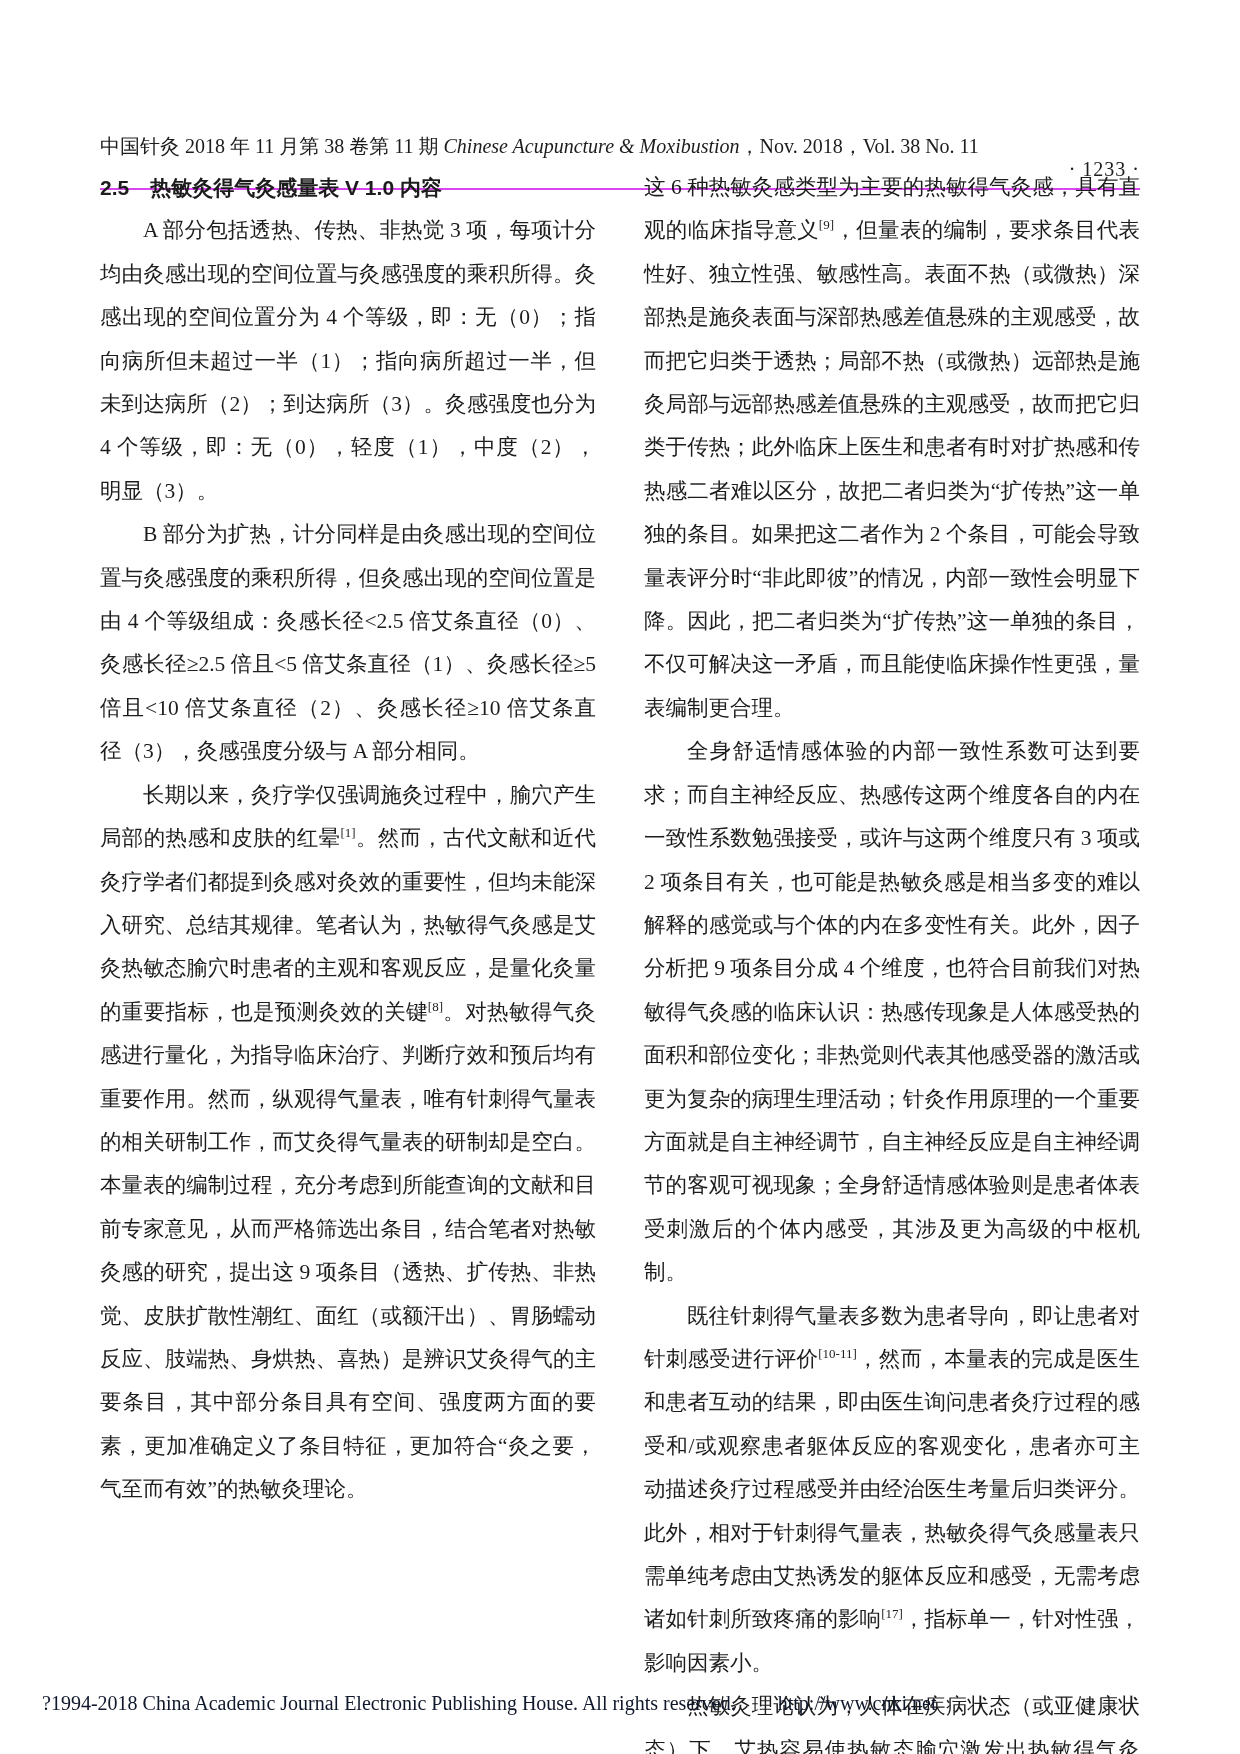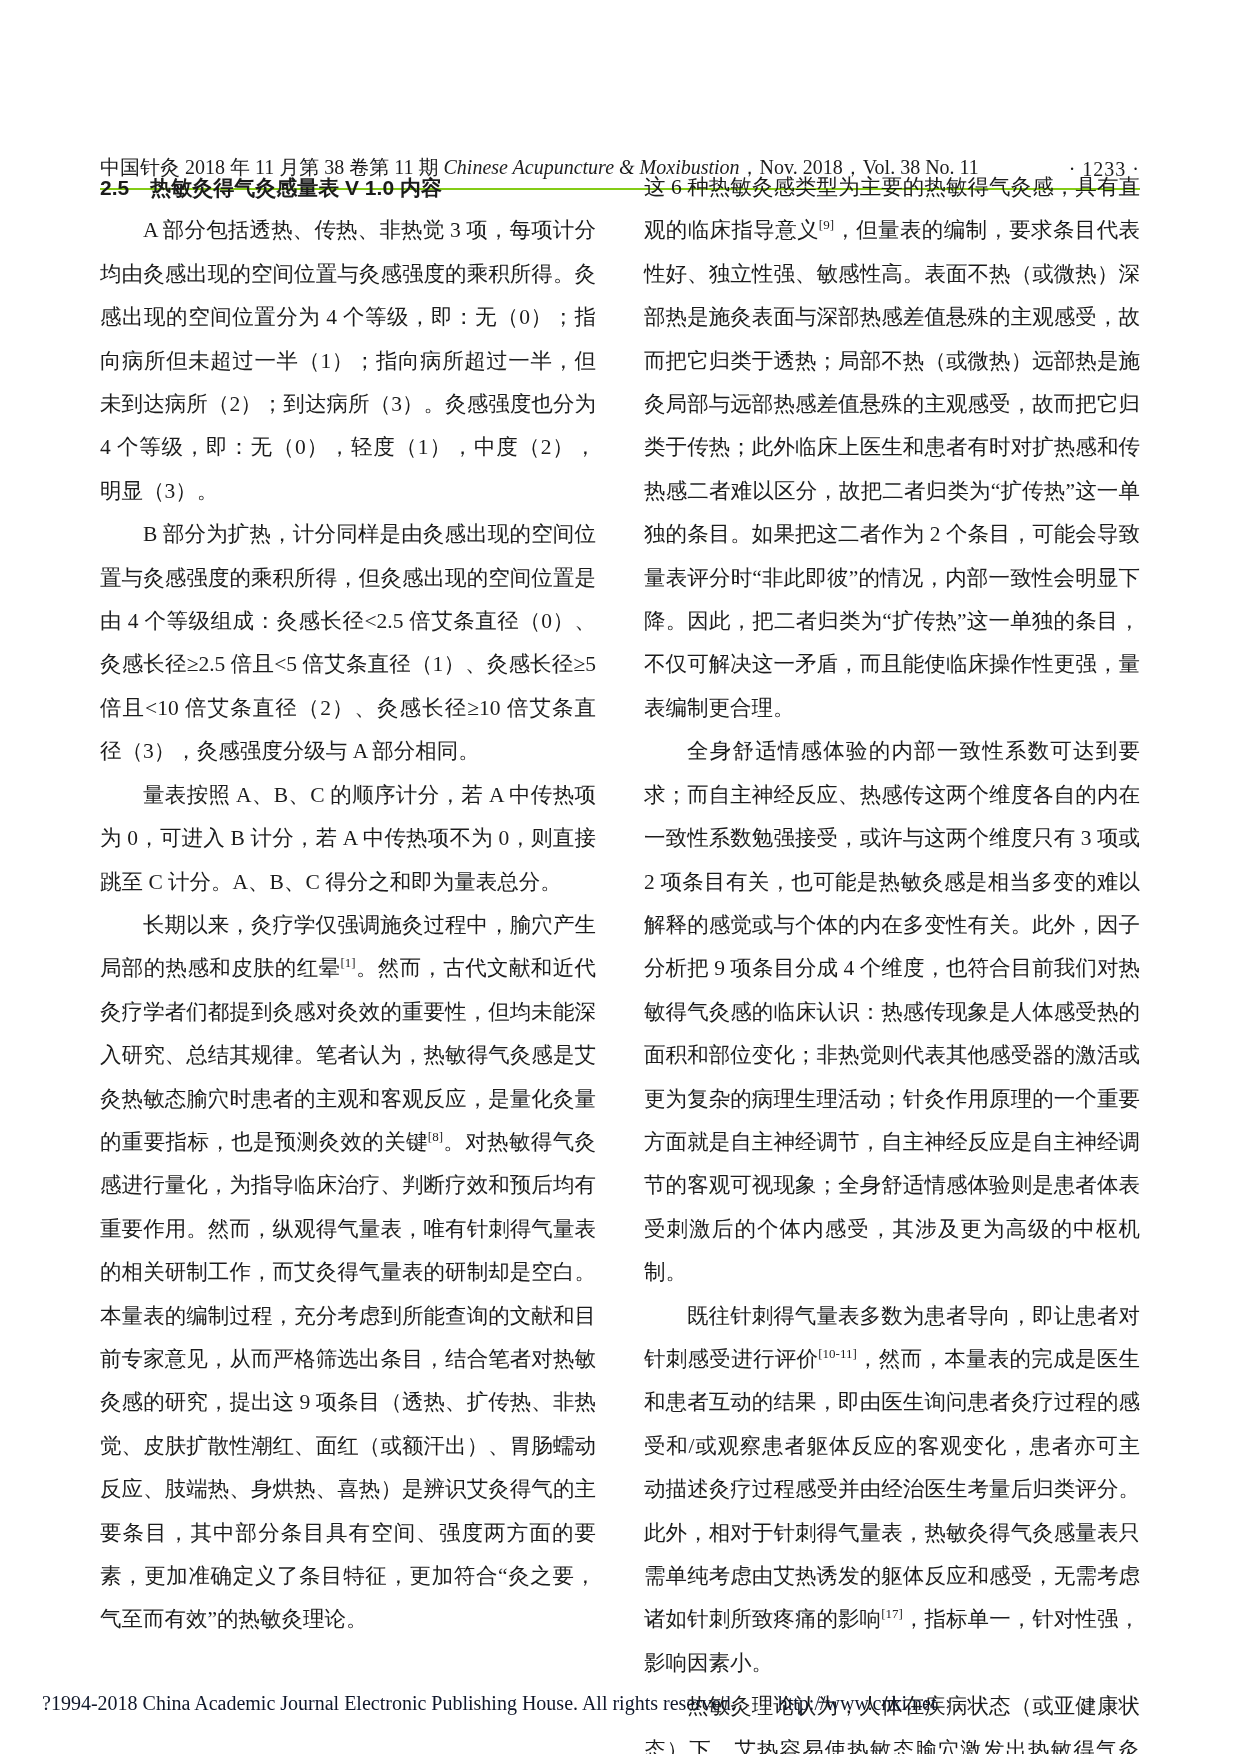--- a/index.html
+++ b/index.html
@@ -15,23 +15,23 @@
     color: #1c1c1c;
     overflow: hidden;
   }
   .page-header {
     position: absolute;
     top: 112px;
     left: 100px;
     width: 1040px;
     display: flex;
     justify-content: space-between;
-    align-items: flex-end;
+    align-items: center;
     font-size: 20px;
-    border-bottom: 2px solid #84cc16;
+    border-bottom: 2px solid #d946ef;
     padding-bottom: 7px;
     white-space: nowrap;
   }
   .journal-en {
     font-style: italic;
   }
   .page-number {
     letter-spacing: 1px;
     margin-top: 46px;
   }
@@ -88,21 +88,20 @@
       <span>中国针灸 2018 年 11 月第 38 卷第 11 期 </span><span class="journal-en">Chinese Acupuncture &amp; Moxibustion</span><span>，Nov. 2018，Vol. 38 No. 11</span>
     </div>
     <div class="page-number">· 1233 ·</div>
   </div>
 
   <div class="columns">
     <div class="column">
         <div class="heading">2.5　热敏灸得气灸感量表 V 1.0 内容</div>
         <div class="para">A 部分包括透热、传热、非热觉 3 项，每项计分均由灸感出现的空间位置与灸感强度的乘积所得。灸感出现的空间位置分为 4 个等级，即：无（0）；指向病所但未超过一半（1）；指向病所超过一半，但未到达病所（2）；到达病所（3）。灸感强度也分为 4 个等级，即：无（0），轻度（1），中度（2），明显（3）。</div>
         <div class="para">B 部分为扩热，计分同样是由灸感出现的空间位置与灸感强度的乘积所得，但灸感出现的空间位置是由 4 个等级组成：灸感长径&lt;2.5 倍艾条直径（0）、灸感长径≥2.5 倍且&lt;5 倍艾条直径（1）、灸感长径≥5 倍且&lt;10 倍艾条直径（2）、灸感长径≥10 倍艾条直径（3），灸感强度分级与 A 部分相同。</div>
-        <div class="para">量表按照 A、B、C 的顺序计分，若 A 中传热项为 0，可进入 B 计分，若 A 中传热项不为 0，则直接跳至 C 计分。A、B、C 得分之和即为量表总分。</div>
         <div class="para">长期以来，灸疗学仅强调施灸过程中，腧穴产生局部的热感和皮肤的红晕<sup>[1]</sup>。然而，古代文献和近代灸疗学者们都提到灸感对灸效的重要性，但均未能深入研究、总结其规律。笔者认为，热敏得气灸感是艾灸热敏态腧穴时患者的主观和客观反应，是量化灸量的重要指标，也是预测灸效的关键<sup>[8]</sup>。对热敏得气灸感进行量化，为指导临床治疗、判断疗效和预后均有重要作用。然而，纵观得气量表，唯有针刺得气量表的相关研制工作，而艾灸得气量表的研制却是空白。本量表的编制过程，充分考虑到所能查询的文献和目前专家意见，从而严格筛选出条目，结合笔者对热敏灸感的研究，提出这 9 项条目（透热、扩传热、非热觉、皮肤扩散性潮红、面红（或额汗出）、胃肠蠕动反应、肢端热、身烘热、喜热）是辨识艾灸得气的主要条目，其中部分条目具有空间、强度两方面的要素，更加准确定义了条目特征，更加符合“灸之要，气至而有效”的热敏灸理论。</div>
       </div>
     <div class="column">
         <div class="para continued">这 6 种热敏灸感类型为主要的热敏得气灸感，具有直观的临床指导意义<sup>[9]</sup>，但量表的编制，要求条目代表性好、独立性强、敏感性高。表面不热（或微热）深部热是施灸表面与深部热感差值悬殊的主观感受，故而把它归类于透热；局部不热（或微热）远部热是施灸局部与远部热感差值悬殊的主观感受，故而把它归类于传热；此外临床上医生和患者有时对扩热感和传热感二者难以区分，故把二者归类为“扩传热”这一单独的条目。如果把这二者作为 2 个条目，可能会导致量表评分时“非此即彼”的情况，内部一致性会明显下降。因此，把二者归类为“扩传热”这一单独的条目，不仅可解决这一矛盾，而且能使临床操作性更强，量表编制更合理。</div>
         <div class="para">全身舒适情感体验的内部一致性系数可达到要求；而自主神经反应、热感传这两个维度各自的内在一致性系数勉强接受，或许与这两个维度只有 3 项或 2 项条目有关，也可能是热敏灸感是相当多变的难以解释的感觉或与个体的内在多变性有关。此外，因子分析把 9 项条目分成 4 个维度，也符合目前我们对热敏得气灸感的临床认识：热感传现象是人体感受热的面积和部位变化；非热觉则代表其他感受器的激活或更为复杂的病理生理活动；针灸作用原理的一个重要方面就是自主神经调节，自主神经反应是自主神经调节的客观可视现象；全身舒适情感体验则是患者体表受刺激后的个体内感受，其涉及更为高级的中枢机制。</div>
         <div class="para">既往针刺得气量表多数为患者导向，即让患者对针刺感受进行评价<sup>[10-11]</sup>，然而，本量表的完成是医生和患者互动的结果，即由医生询问患者灸疗过程的感受和/或观察患者躯体反应的客观变化，患者亦可主动描述灸疗过程感受并由经治医生考量后归类评分。此外，相对于针刺得气量表，热敏灸得气灸感量表只需单纯考虑由艾热诱发的躯体反应和感受，无需考虑诸如针刺所致疼痛的影响<sup>[17]</sup>，指标单一，针对性强，影响因素小。</div>
         <div class="para">热敏灸理论认为，人体在疾病状态（或亚健康状态）下，艾热容易使热敏态腧穴激发出热敏得气灸感，而健康正常人出现热敏得气灸感的概率很低。基于这一原理，热敏灸得气量表编制过程中，均选取患者为研究对象，使评价热敏得气灸感条目更具临床实用性。此外，热敏得气灸感在不同疾病、不同艾灸部位上的出现形式（即条目类型）有所不同，这就要求</div>
       </div>
   </div>
 

